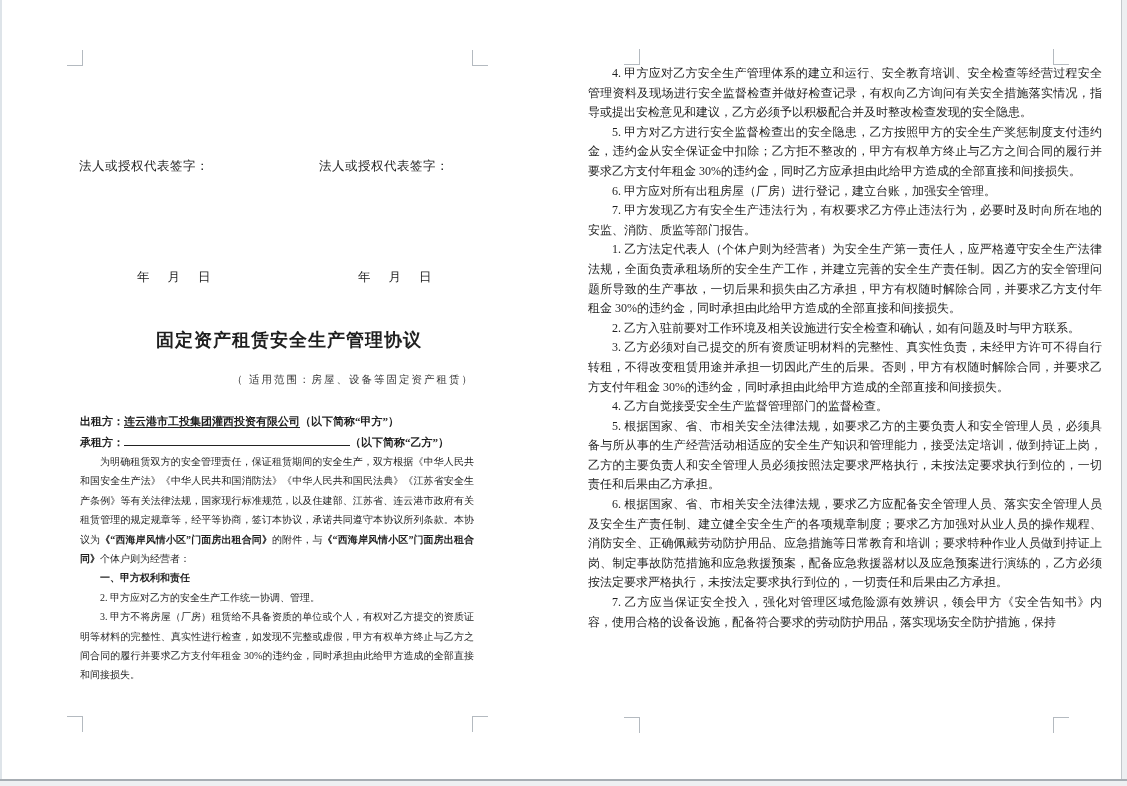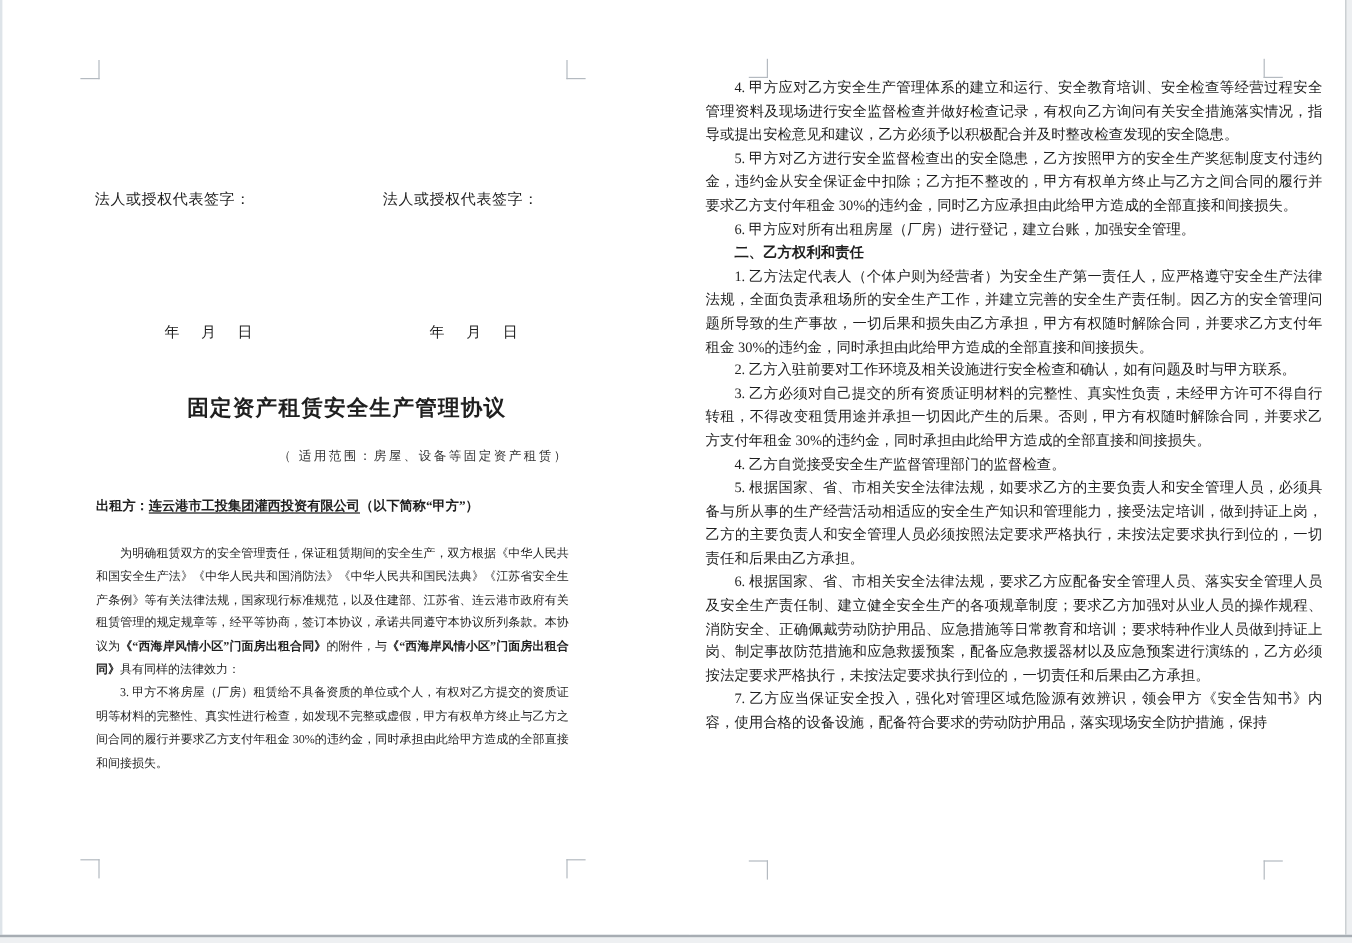--- a/index.html
+++ b/index.html
@@ -63,38 +63,43 @@
     <span>月</span>
     <span>日</span>
   </div>
 
   <div class="doc-title abs" style="left:90px;top:328px;">固定资产租赁安全生产管理协议</div>
   <div class="doc-subtitle abs" style="left:78px;top:373px;">（ 适用范围：房屋、设备等固定资产租赁）</div>
 
   <div class="partyline abs" style="left:78px;top:414px;">
     <span>出租方：</span><span class="uline">连云港市工投集团灌西投资有限公司</span><span>（以下简称“甲方”）</span>
   </div>
+  <div class="partyline abs" style="left:78px;top:435px;">
+    <span>承租方：</span><span class="blankline"></span><span>（以下简称“乙方”）</span>
+  </div>
 
   <div class="bodytext abs" id="body1">
-      <p><span>为明确租赁双方的安全管理责任，保证租赁期间的安全生产，双方根据《中华人民共和国安全生产法》《中华人民共和国消防法》《中华人民共和国民法典》《江苏省安全生产条例》等有关法律法规，国家现行标准规范，以及住建部、江苏省、连云港市政府有关租赁管理的规定规章等，经平等协商，签订本协议，承诺共同遵守本协议所列条款。本协议为</span><span class="b">《“西海岸风情小区”门面房出租合同》</span><span>的附件，与</span><span class="b">《“西海岸风情小区”门面房出租合同》</span><span>具有同样的法律效力：</span></p>
+      <p><span>为明确租赁双方的安全管理责任，保证租赁期间的安全生产，双方根据《中华人民共和国安全生产法》《中华人民共和国消防法》《中华人民共和国民法典》《江苏省安全生产条例》等有关法律法规，国家现行标准规范，以及住建部、江苏省、连云港市政府有关租赁管理的规定规章等，经平等协商，签订本协议，承诺共同遵守本协议所列条款。本协议为</span><span class="b">《“西海岸风情小区”门面房出租合同》</span><span>的附件，与</span><span class="b">《“西海岸风情小区”门面房出租合同》</span><span>个体户则为经营者：</span></p>
+      <p class="b"><span>一、甲方权利和责任</span></p>
+      <p><span>2. 甲方应对乙方的安全生产工作统一协调、管理。</span></p>
       <p><span>3. 甲方不将房屋（厂房）租赁给不具备资质的单位或个人，有权对乙方提交的资质证明等材料的完整性、真实性进行检查，如发现不完整或虚假，甲方有权单方终止与乙方之间合同的履行并要求乙方支付年租金 30%的违约金，同时承担由此给甲方造成的全部直接和间接损失。</span></p>
     </div>
 </div>
 
 <div class="page" id="page2">
   <div class="mark tl abs" style="left:50px;top:49px;"></div>
   <div class="mark tr abs" style="left:479px;top:49px;"></div>
   <div class="mark bl abs" style="left:50px;top:717px;"></div>
   <div class="mark br abs" style="left:479px;top:717px;"></div>
 
   <div class="bodytext abs" id="body2">
       <p><span>4. 甲方应对乙方安全生产管理体系的建立和运行、安全教育培训、安全检查等经营过程安全管理资料及现场进行安全监督检查并做好检查记录，有权向乙方询问有关安全措施落实情况，指导或提出安检意见和建议，乙方必须予以积极配合并及时整改检查发现的安全隐患。</span></p>
       <p><span>5. 甲方对乙方进行安全监督检查出的安全隐患，乙方按照甲方的安全生产奖惩制度支付违约金，违约金从安全保证金中扣除；乙方拒不整改的，甲方有权单方终止与乙方之间合同的履行并要求乙方支付年租金 30%的违约金，同时乙方应承担由此给甲方造成的全部直接和间接损失。</span></p>
       <p><span>6. 甲方应对所有出租房屋（厂房）进行登记，建立台账，加强安全管理。</span></p>
-      <p class="b"><span>二、乙方权利和责任</span></p>
+      <p><span>7. 甲方发现乙方有安全生产违法行为，有权要求乙方停止违法行为，必要时及时向所在地的安监、消防、质监等部门报告。</span></p>
       <p><span>1. 乙方法定代表人（个体户则为经营者）为安全生产第一责任人，应严格遵守安全生产法律法规，全面负责承租场所的安全生产工作，并建立完善的安全生产责任制。因乙方的安全管理问题所导致的生产事故，一切后果和损失由乙方承担，甲方有权随时解除合同，并要求乙方支付年租金 30%的违约金，同时承担由此给甲方造成的全部直接和间接损失。</span></p>
       <p><span>2. 乙方入驻前要对工作环境及相关设施进行安全检查和确认，如有问题及时与甲方联系。</span></p>
       <p><span>3. 乙方必须对自己提交的所有资质证明材料的完整性、真实性负责，未经甲方许可不得自行转租，不得改变租赁用途并承担一切因此产生的后果。否则，甲方有权随时解除合同，并要求乙方支付年租金 30%的违约金，同时承担由此给甲方造成的全部直接和间接损失。</span></p>
       <p><span>4. 乙方自觉接受安全生产监督管理部门的监督检查。</span></p>
       <p><span>5. 根据国家、省、市相关安全法律法规，如要求乙方的主要负责人和安全管理人员，必须具备与所从事的生产经营活动相适应的安全生产知识和管理能力，接受法定培训，做到持证上岗，乙方的主要负责人和安全管理人员必须按照法定要求严格执行，未按法定要求执行到位的，一切责任和后果由乙方承担。</span></p>
       <p><span>6. 根据国家、省、市相关安全法律法规，要求乙方应配备安全管理人员、落实安全管理人员及安全生产责任制、建立健全安全生产的各项规章制度；要求乙方加强对从业人员的操作规程、消防安全、正确佩戴劳动防护用品、应急措施等日常教育和培训；要求特种作业人员做到持证上岗、制定事故防范措施和应急救援预案，配备应急救援器材以及应急预案进行演练的，乙方必须按法定要求严格执行，未按法定要求执行到位的，一切责任和后果由乙方承担。</span></p>
       <p><span>7. 乙方应当保证安全投入，强化对管理区域危险源有效辨识，领会甲方《安全告知书》内容，使用合格的设备设施，配备符合要求的劳动防护用品，落实现场安全防护措施，保持</span></p>
     </div>
 </div>
 

